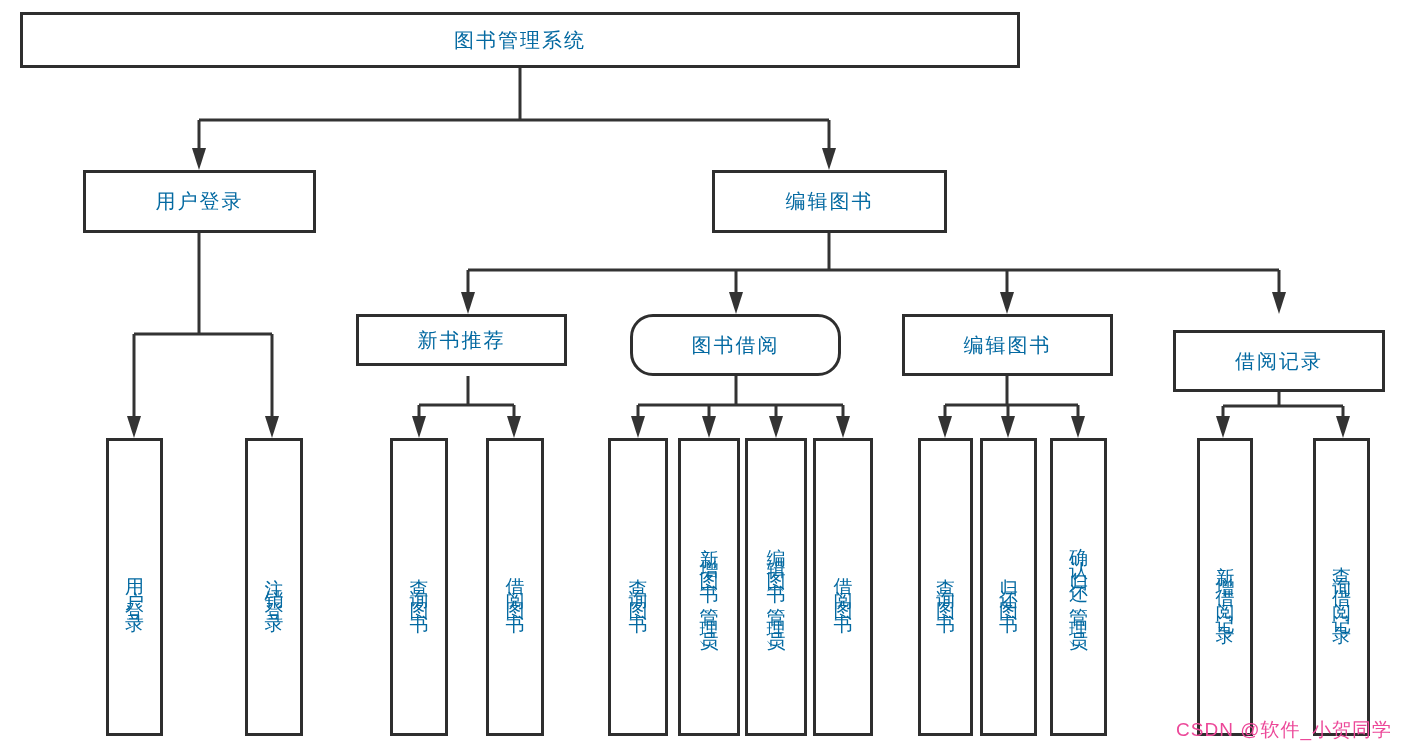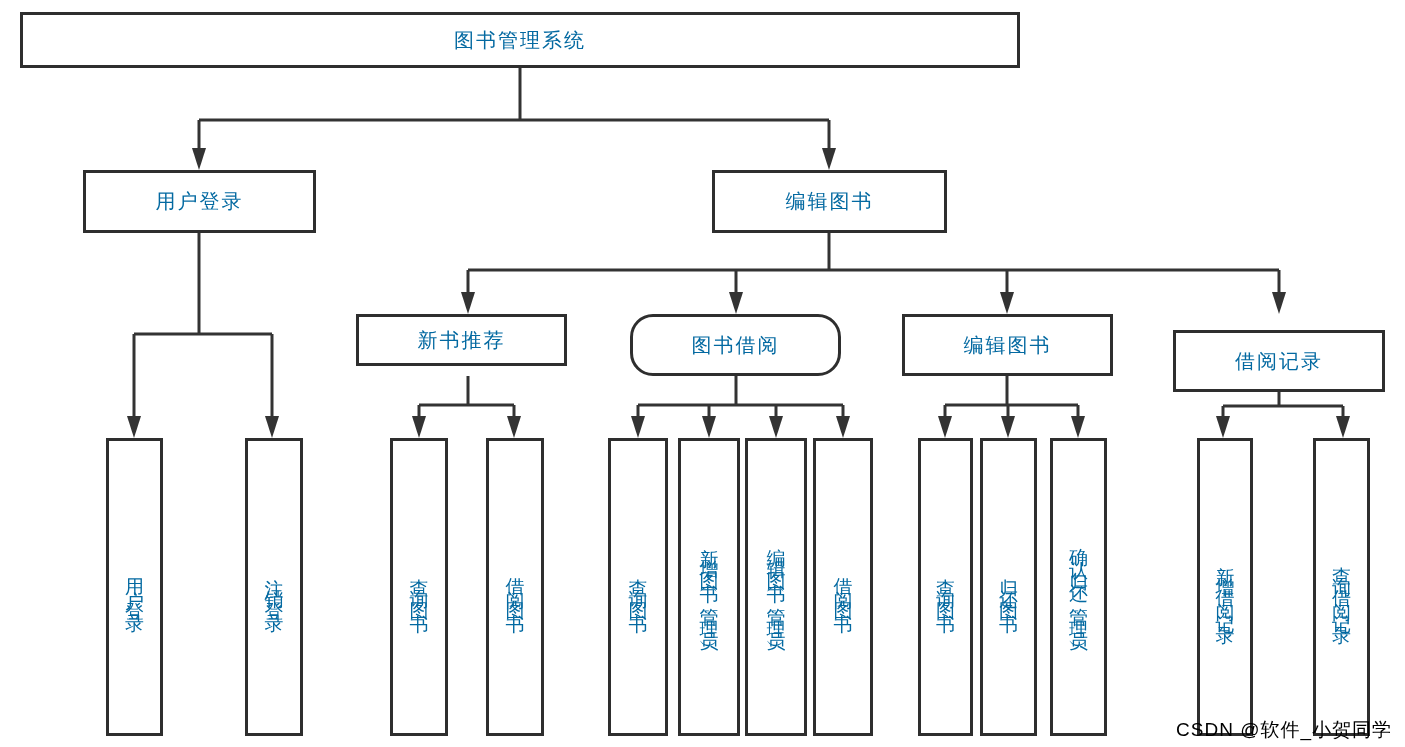--- a/index.html
+++ b/index.html
@@ -13,21 +13,21 @@
     border:3px solid #2e2e2e; background:#ffffff; color:#0369a1;
     display:flex; align-items:center; justify-content:center;
   }
   .hnode { font-size:20px; letter-spacing:2px; white-space:nowrap; }
   .vnode span {
     writing-mode:vertical-rl; text-orientation:mixed;
     font-size:19px; letter-spacing:12px; line-height:1.05;
   }
   .watermark {
     position:absolute; right:13px; bottom:4px; z-index:5;
-    font-size:19px; color:#000000; letter-spacing:1px; white-space:nowrap;
+    font-size:19px; color:#ec4899; letter-spacing:1px; white-space:nowrap;
   }
 </style>
 </head>
 <body>
 
 <div class="stage">
 
   <svg class="connectors" width="1405" height="747" viewBox="0 0 1405 747">
     <g stroke="#333333" stroke-width="3" fill="none">
 

